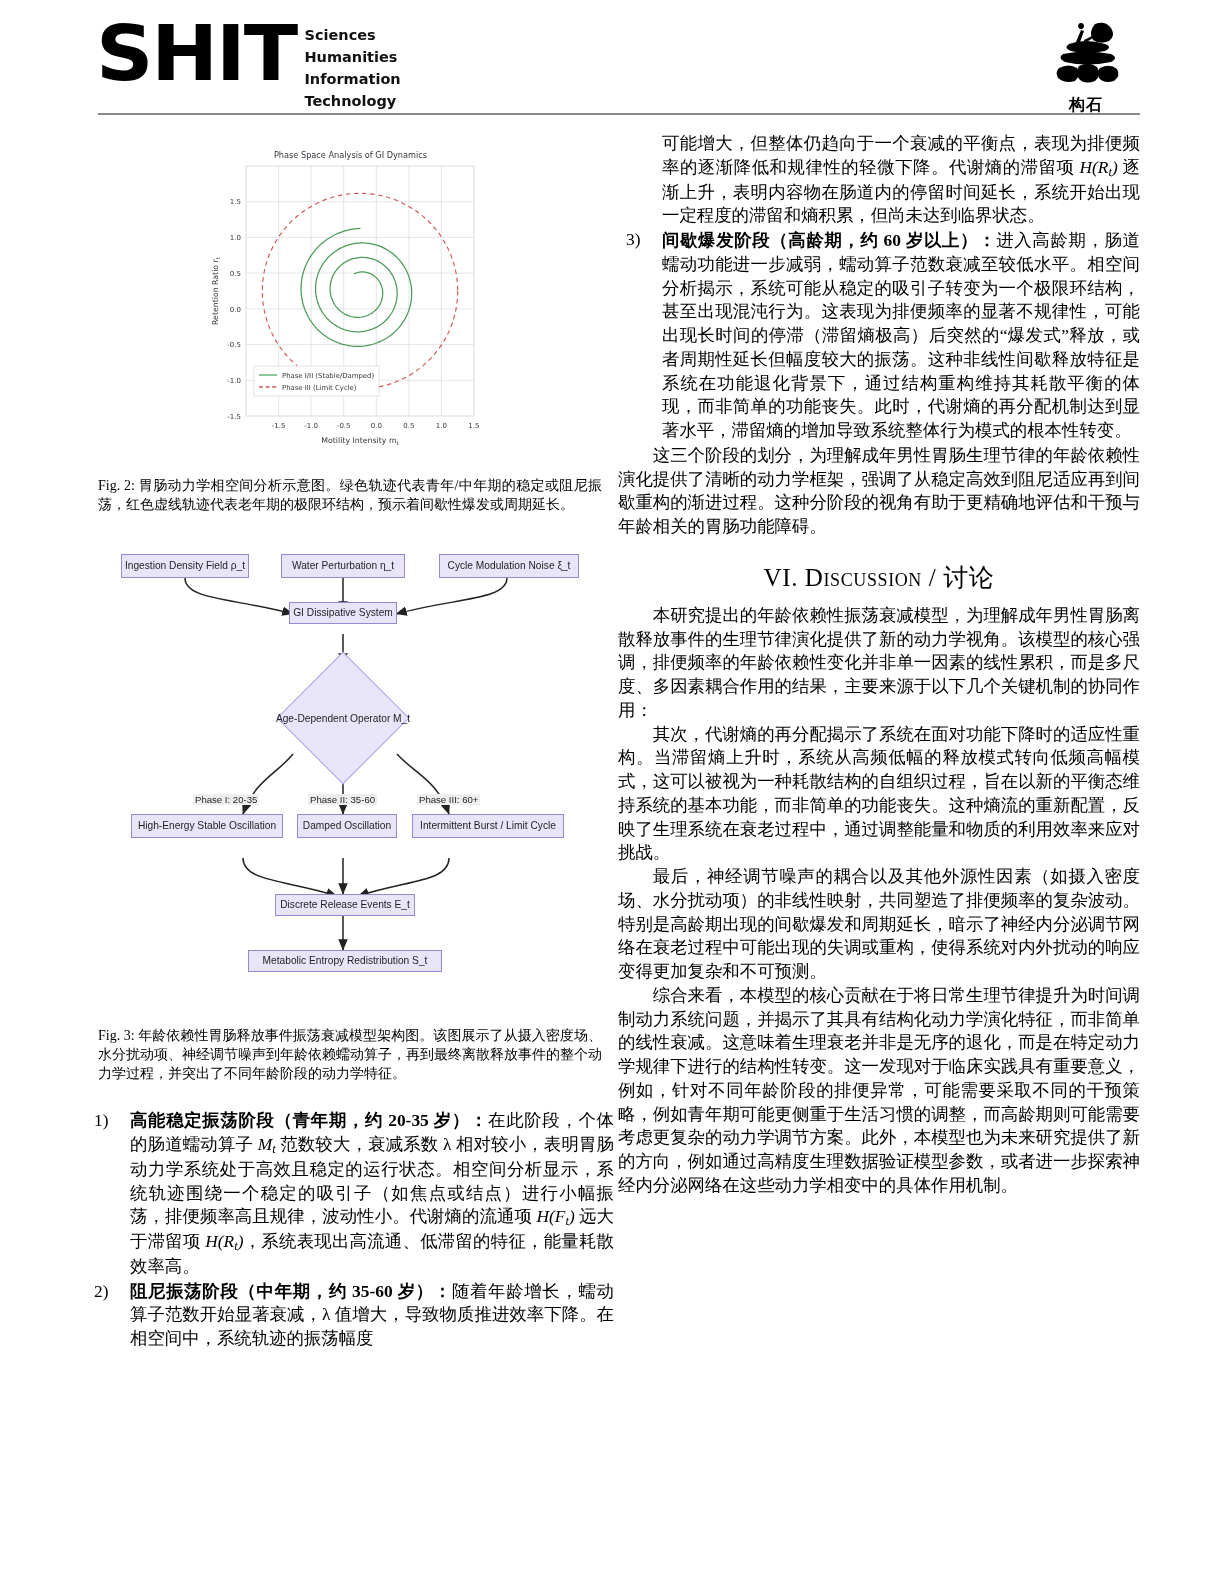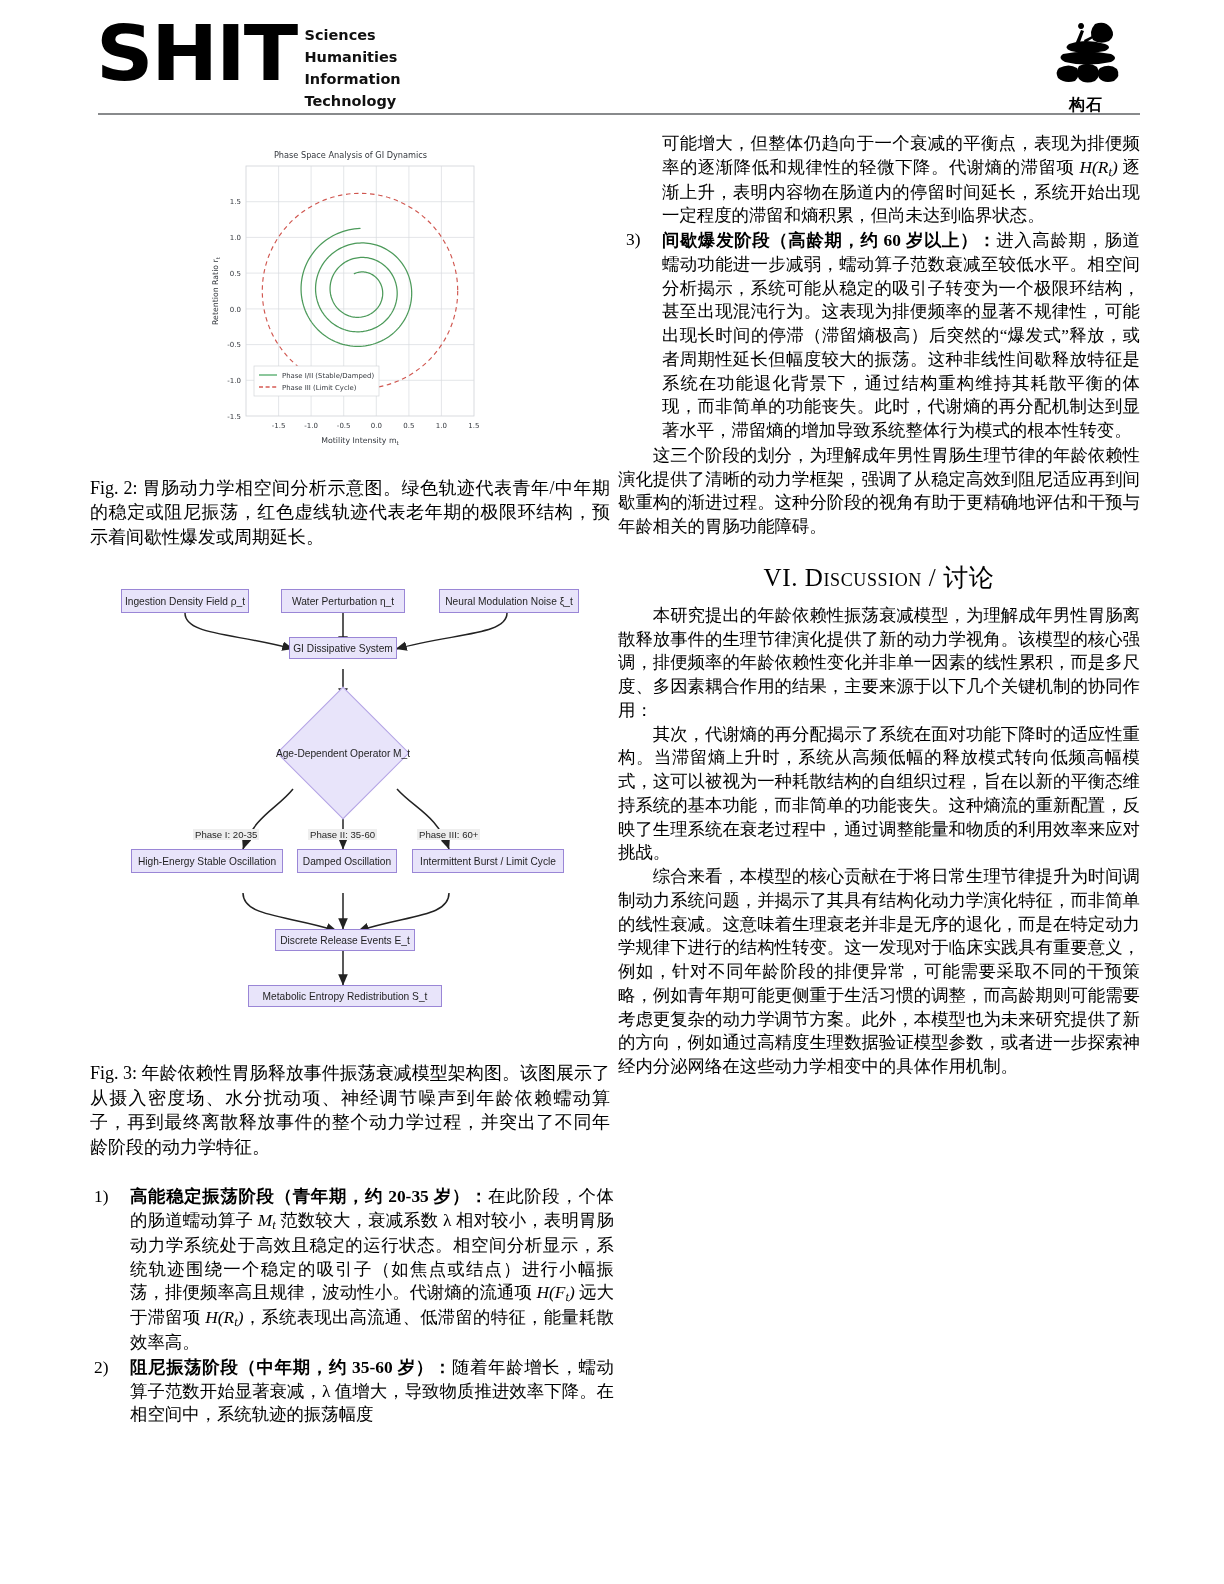--- a/index.html
+++ b/index.html
@@ -96,24 +96,24 @@
     margin: 0;
     font-size: 17.4px;
     line-height: 1.365;
     text-align: justify;
     text-justify: inter-character;
     text-indent: 2em;
   }
   p.body.noindent { text-indent: 0; }
 
   .caption {
-    font-size: 18px;
+    font-size: 14px;
     line-height: 1.36;
     text-align: justify;
-    margin: 4px;
+    margin: 12px;
   }
 
   
   ol.numlist {
     margin: 0;
     padding: 0;
     list-style: none;
     counter-reset: ni;
   }
   ol.numlist > li {
@@ -347,21 +347,21 @@
       </g>
     </svg>
 
     <div class="node" style="left:6px;  top:12px;  width:128px; height:24px;">
       <span>Ingestion Density Field ρ_t</span>
     </div>
     <div class="node" style="left:166px; top:12px; width:124px; height:24px;">
       <span>Water Perturbation η_t</span>
     </div>
     <div class="node" style="left:324px; top:12px; width:140px; height:24px;">
-      <span>Neural Modulation Noise ξ_t</span>
+      <span>Cycle Modulation Noise ξ_t</span>
     </div>
 
     <div class="node" style="left:174px; top:60px; width:108px; height:22px;">
       <span>GI Dissipative System</span>
     </div>
 
     <div class="diamond-wrap" style="left:148px; top:114px; width:160px; height:124px;">
       <div class="diamond-shape" style="left:33px; top:15px; width:94px; height:94px;"></div>
       <span class="diamond-label">Age-Dependent Operator M_t</span>
     </div>
@@ -408,14 +408,15 @@
     <span style="position:absolute; left:8px; top:0; font-size:17.4px;">3)</span>
     <p class="body noindent"><b>间歇爆发阶段（高龄期，约 60 岁以上）：</b><span>进入高龄期，肠道蠕动功能进一步减弱，蠕动算子范数衰减至较低水平。相空间分析揭示，系统可能从稳定的吸引子转变为一个极限环结构，甚至出现混沌行为。这表现为排便频率的显著不规律性，可能出现长时间的停滞（滞留熵极高）后突然的“爆发式”释放，或者周期性延长但幅度较大的振荡。这种非线性间歇释放特征是系统在功能退化背景下，通过结构重构维持其耗散平衡的体现，而非简单的功能丧失。此时，代谢熵的再分配机制达到显著水平，滞留熵的增加导致系统整体行为模式的根本性转变。</span></p>
   </div>
 
   <p class="body" style="margin-top:1px;">这三个阶段的划分，为理解成年男性胃肠生理节律的年龄依赖性演化提供了清晰的动力学框架，强调了从稳定高效到阻尼适应再到间歇重构的渐进过程。这种分阶段的视角有助于更精确地评估和干预与年龄相关的胃肠功能障碍。</p>
 
   <h2 class="section">VI. Discussion / 讨论</h2>
 
   <p class="body">本研究提出的年龄依赖性振荡衰减模型，为理解成年男性胃肠离散释放事件的生理节律演化提供了新的动力学视角。该模型的核心强调，排便频率的年龄依赖性变化并非单一因素的线性累积，而是多尺度、多因素耦合作用的结果，主要来源于以下几个关键机制的协同作用：</p>
   <p class="body">其次，代谢熵的再分配揭示了系统在面对功能下降时的适应性重构。当滞留熵上升时，系统从高频低幅的释放模式转向低频高幅模式，这可以被视为一种耗散结构的自组织过程，旨在以新的平衡态维持系统的基本功能，而非简单的功能丧失。这种熵流的重新配置，反映了生理系统在衰老过程中，通过调整能量和物质的利用效率来应对挑战。</p>
+  <p class="body">最后，神经调节噪声的耦合以及其他外源性因素（如摄入密度场、水分扰动项）的非线性映射，共同塑造了排便频率的复杂波动。特别是高龄期出现的间歇爆发和周期延长，暗示了神经内分泌调节网络在衰老过程中可能出现的失调或重构，使得系统对内外扰动的响应变得更加复杂和不可预测。</p>
   <p class="body">综合来看，本模型的核心贡献在于将日常生理节律提升为时间调制动力系统问题，并揭示了其具有结构化动力学演化特征，而非简单的线性衰减。这意味着生理衰老并非是无序的退化，而是在特定动力学规律下进行的结构性转变。这一发现对于临床实践具有重要意义，例如，针对不同年龄阶段的排便异常，可能需要采取不同的干预策略，例如青年期可能更侧重于生活习惯的调整，而高龄期则可能需要考虑更复杂的动力学调节方案。此外，本模型也为未来研究提供了新的方向，例如通过高精度生理数据验证模型参数，或者进一步探索神经内分泌网络在这些动力学相变中的具体作用机制。</p>
 </div>
 
 </body></html>

